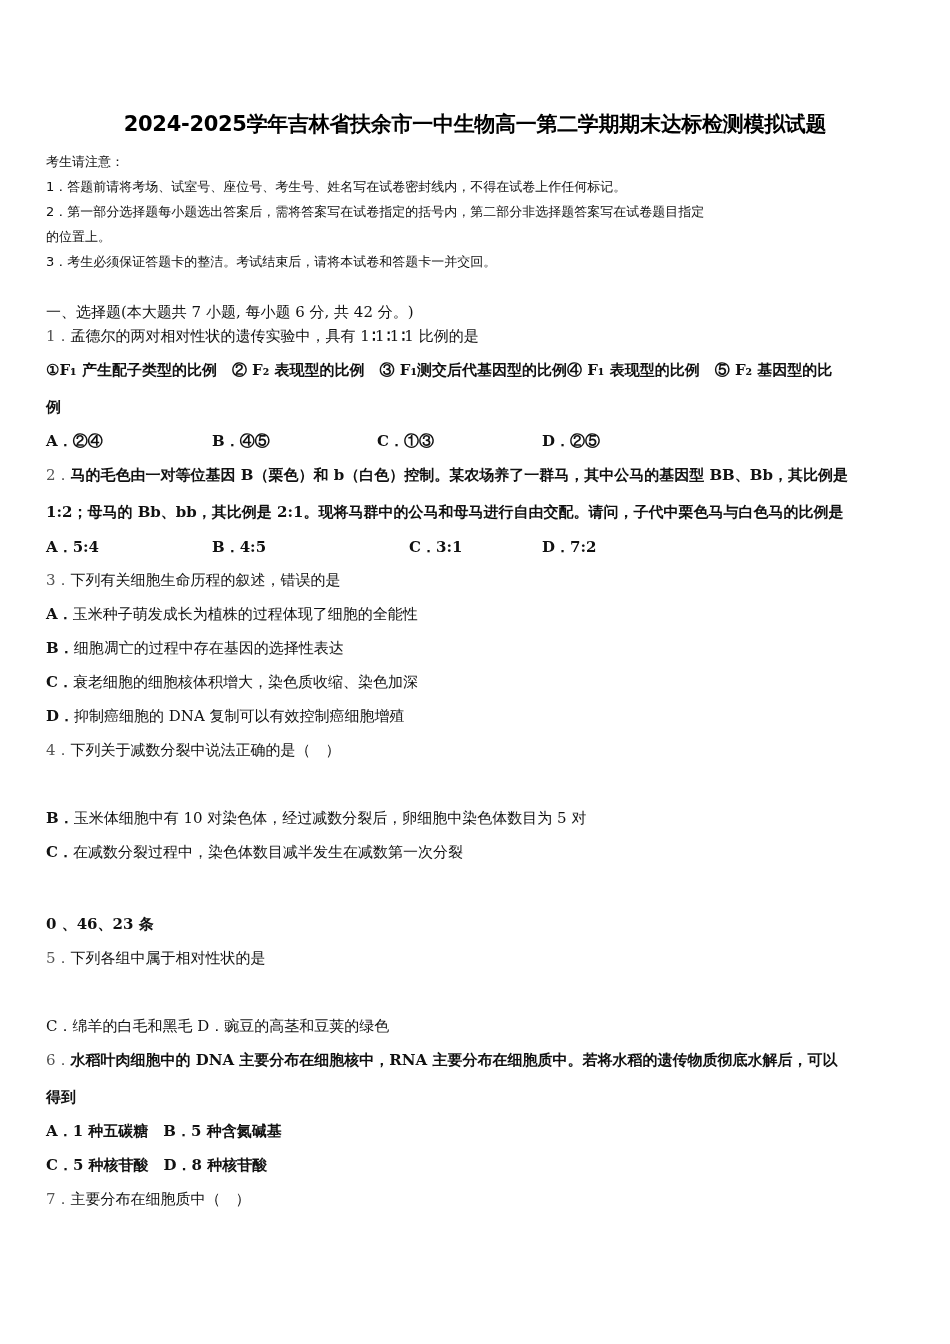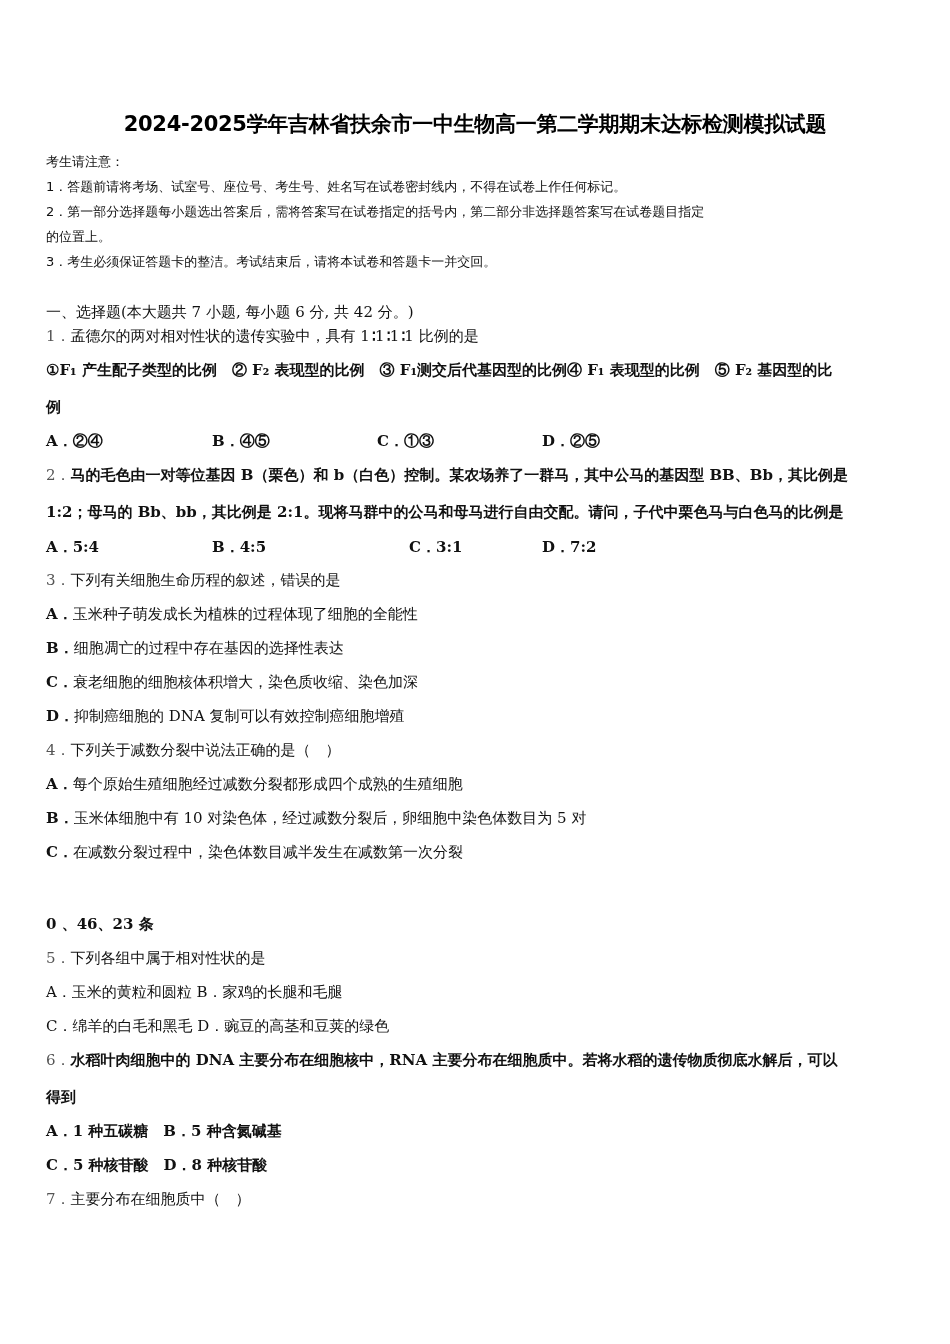--- a/index.html
+++ b/index.html
@@ -84,29 +84,27 @@
     <span class="qnum">3．</span><span>下列有关细胞生命历程的叙述，错误的是</span>
   </div>
   <div class="line" style="top:604px;"><span class="bold">A．</span><span>玉米种子萌发成长为植株的过程体现了细胞的全能性</span></div>
   <div class="line" style="top:638px;"><span class="bold">B．</span><span>细胞凋亡的过程中存在基因的选择性表达</span></div>
   <div class="line" style="top:672px;"><span class="bold">C．</span><span>衰老细胞的细胞核体积增大，染色质收缩、染色加深</span></div>
   <div class="line" style="top:706px;"><span class="bold">D．</span><span>抑制癌细胞的 DNA 复制可以有效控制癌细胞增殖</span></div>
 
   <div class="line" style="top:740px;">
     <span class="qnum">4．</span><span>下列关于减数分裂中说法正确的是（　）</span>
   </div>
-  <div class="line" style="top:774px;"><span class="bold">A．</span><span>每个原始生殖细胞经过减数分裂都形成四个成熟的生殖细胞</span></div>
   <div class="line" style="top:808px;"><span class="bold">B．</span><span>玉米体细胞中有 10 对染色体，经过减数分裂后，卵细胞中染色体数目为 5 对</span></div>
   <div class="line" style="top:842px;"><span class="bold">C．</span><span>在减数分裂过程中，染色体数目减半发生在减数第一次分裂</span></div>
   <div class="line bold" style="top:914px;">0 、46、23 条</div>
 
   <div class="line" style="top:948px;">
     <span class="qnum">5．</span><span>下列各组中属于相对性状的是</span>
   </div>
-  <div class="line" style="top:982px;">A．玉米的黄粒和圆粒 B．家鸡的长腿和毛腿</div>
   <div class="line" style="top:1016px;">C．绵羊的白毛和黑毛 D．豌豆的高茎和豆荚的绿色</div>
 
   <div class="line" style="top:1050px;">
     <span class="qnum">6．</span><span class="bold">水稻叶肉细胞中的 DNA 主要分布在细胞核中，RNA 主要分布在细胞质中。若将水稻的遗传物质彻底水解后，可以</span>
   </div>
   <div class="line bold" style="top:1087px;">得到</div>
   <div class="line bold" style="top:1121px;">A．1 种五碳糖　B．5 种含氮碱基</div>
   <div class="line bold" style="top:1155px;">C．5 种核苷酸　D．8 种核苷酸</div>
 
   <div class="line" style="top:1189px;">

